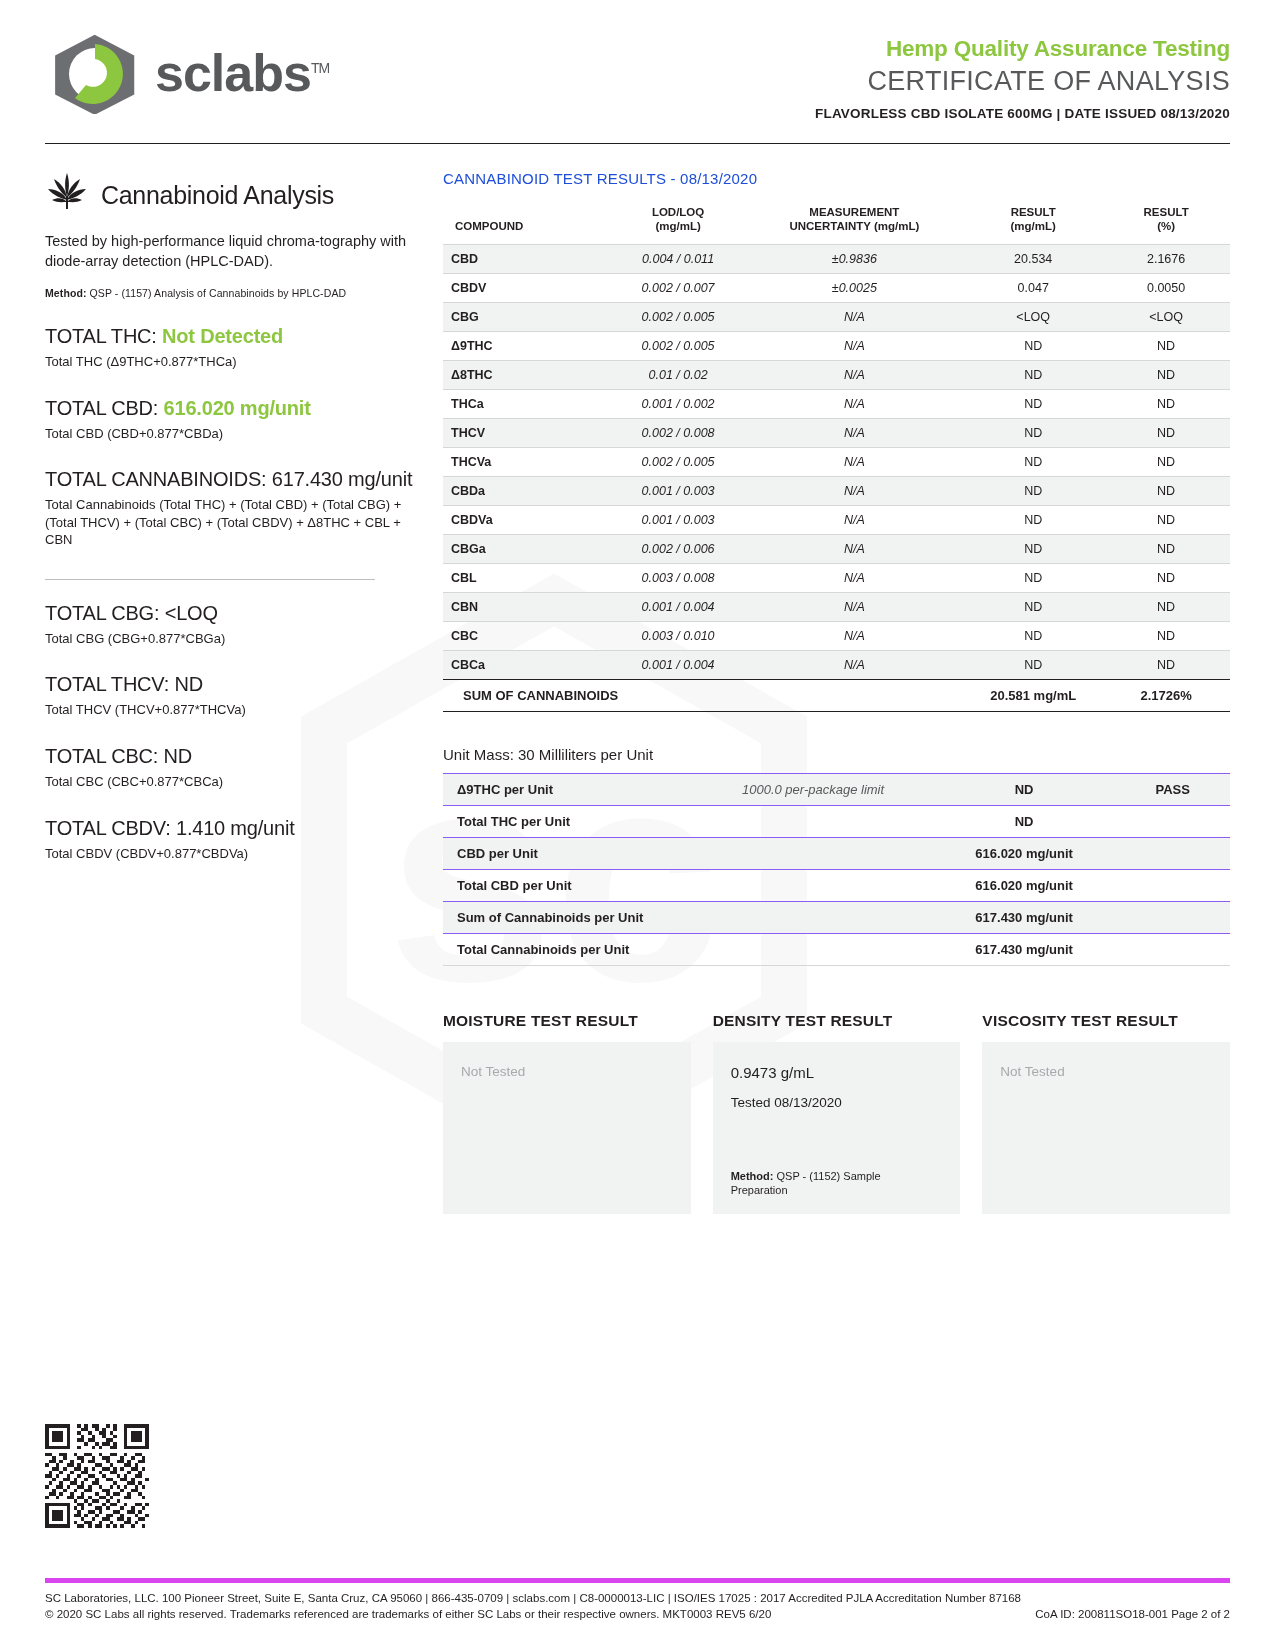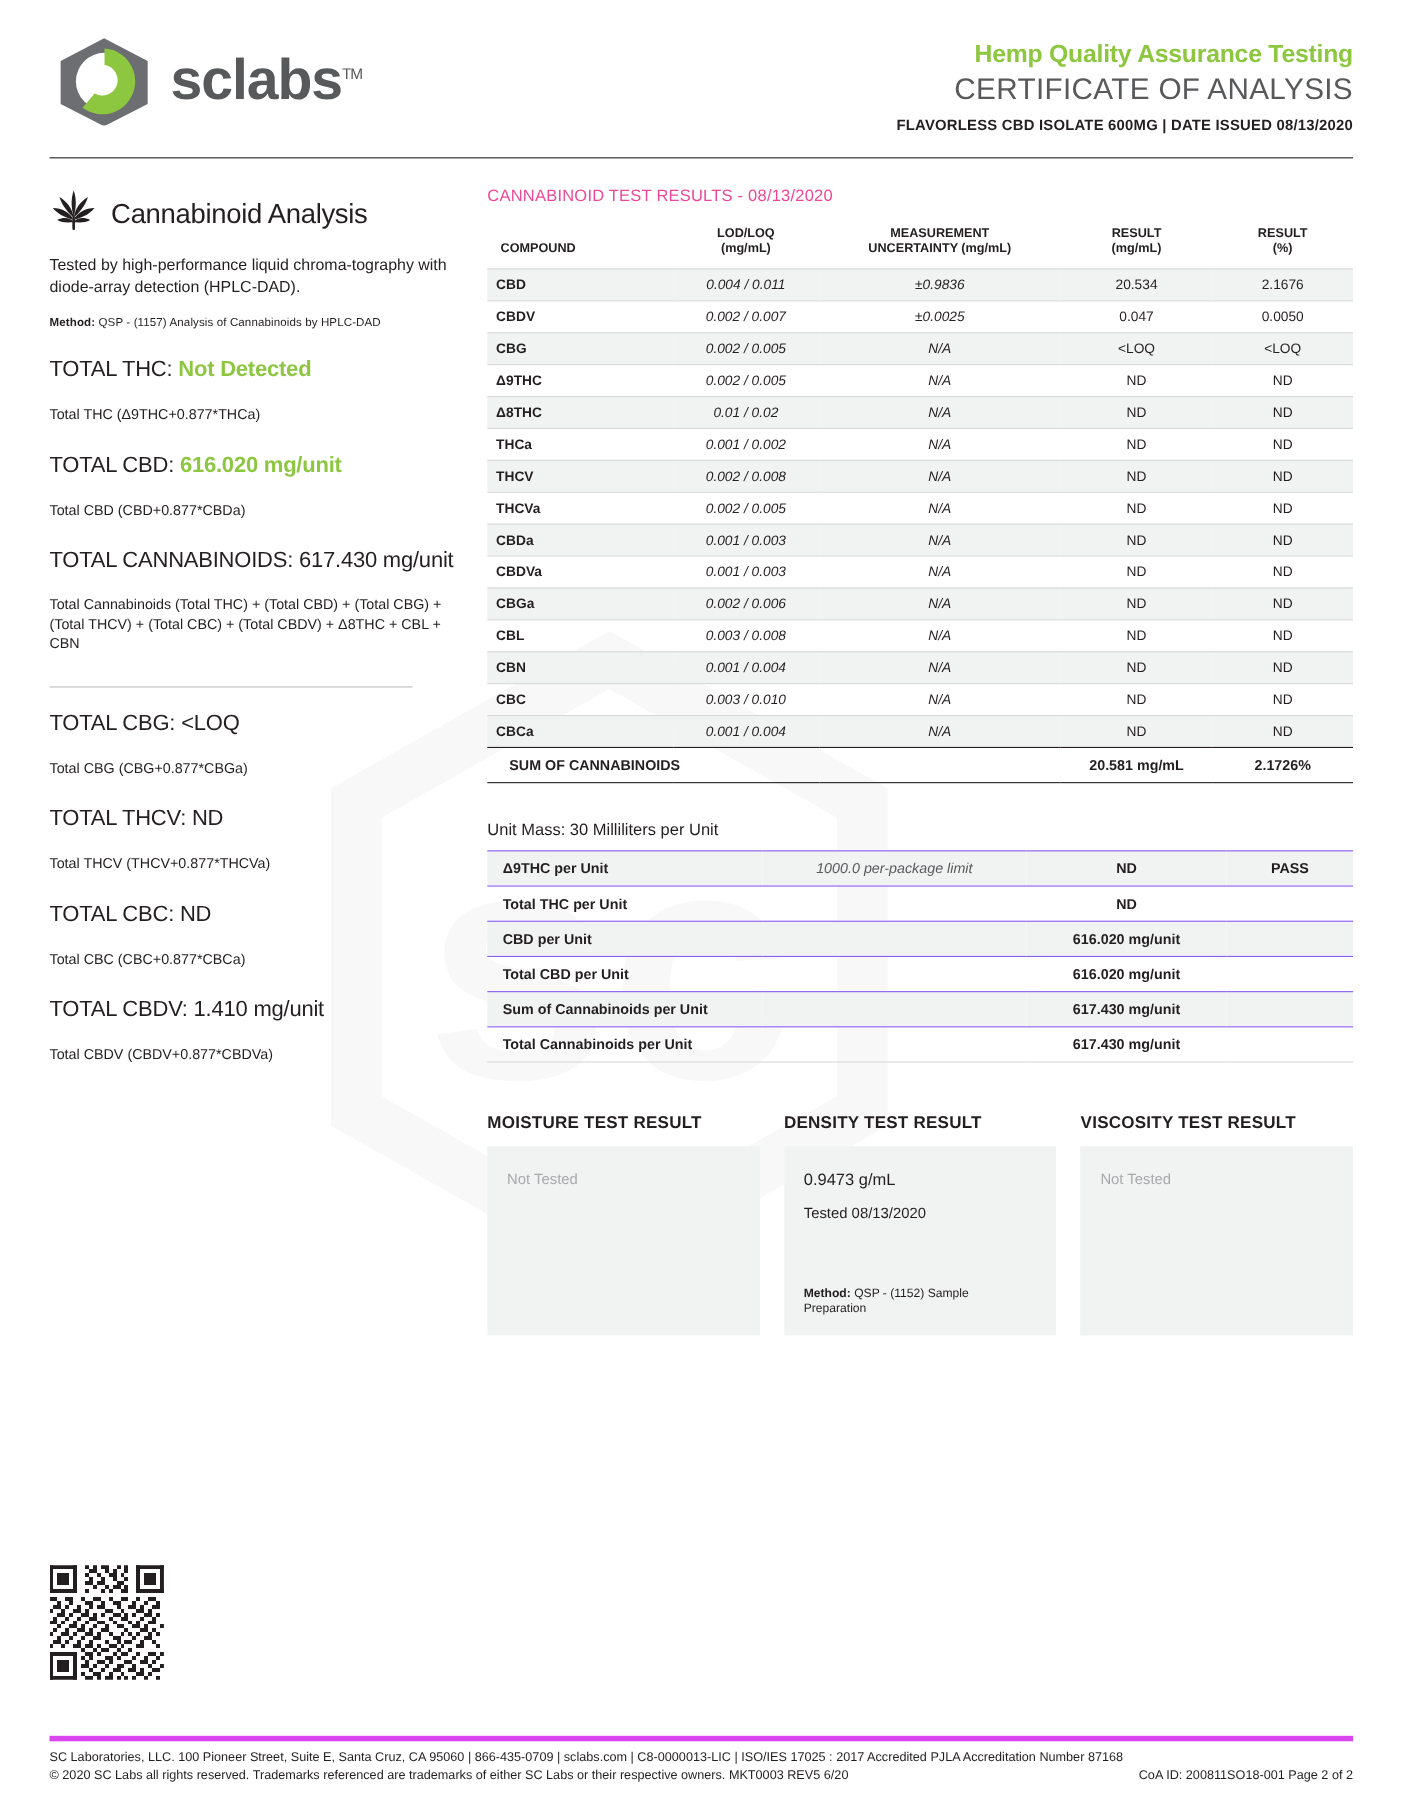--- a/index.html
+++ b/index.html
@@ -50,26 +50,26 @@
   .sec-title h2 { font-size:25px; font-weight:normal; margin:0; color:#231f20; letter-spacing:-0.3px; }
 
   .desc { font-size:14.5px; line-height:1.35; color:#231f20; margin-top:22px; }
   .method { font-size:10.5px; color:#231f20; margin-top:16px; letter-spacing:0.1px; }
   .method b { font-weight:bold; }
 
   .total-block { margin-top:26px; }
   .total-head { font-size:20px; color:#231f20; letter-spacing:-0.2px; }
   .total-head .val-green { color:#8dc63f; font-weight:bold; }
   .total-head .val-dark { color:#231f20; }
-  .total-sub { font-size:13px; color:#231f20; margin-top:20px; line-height:1.35; }
+  .total-sub { font-size:13px; color:#231f20; margin-top:5px; line-height:1.35; }
 
   .hr-small { border-top:1px solid #bcbec0; margin:30px 0 22px 0; width:330px; }
 
   
-  .res-title { font-size:15px; font-weight:bold; letter-spacing:0.2px; color:#ec4899; }
+  .res-title { font-size:15px; font-weight:bold; letter-spacing:0.2px; color:#1d4ed8; }
   .res-title span { font-weight:normal; }
 
   table { border-collapse:collapse; width:100%; }
 
   .cann-table { margin-top:14px; }
   .cann-table thead th {
     font-size:11.5px; font-weight:bold; color:#231f20;
     padding:4px 6px 10px 6px; text-align:center; line-height:1.25;
     vertical-align:bottom;
   }

